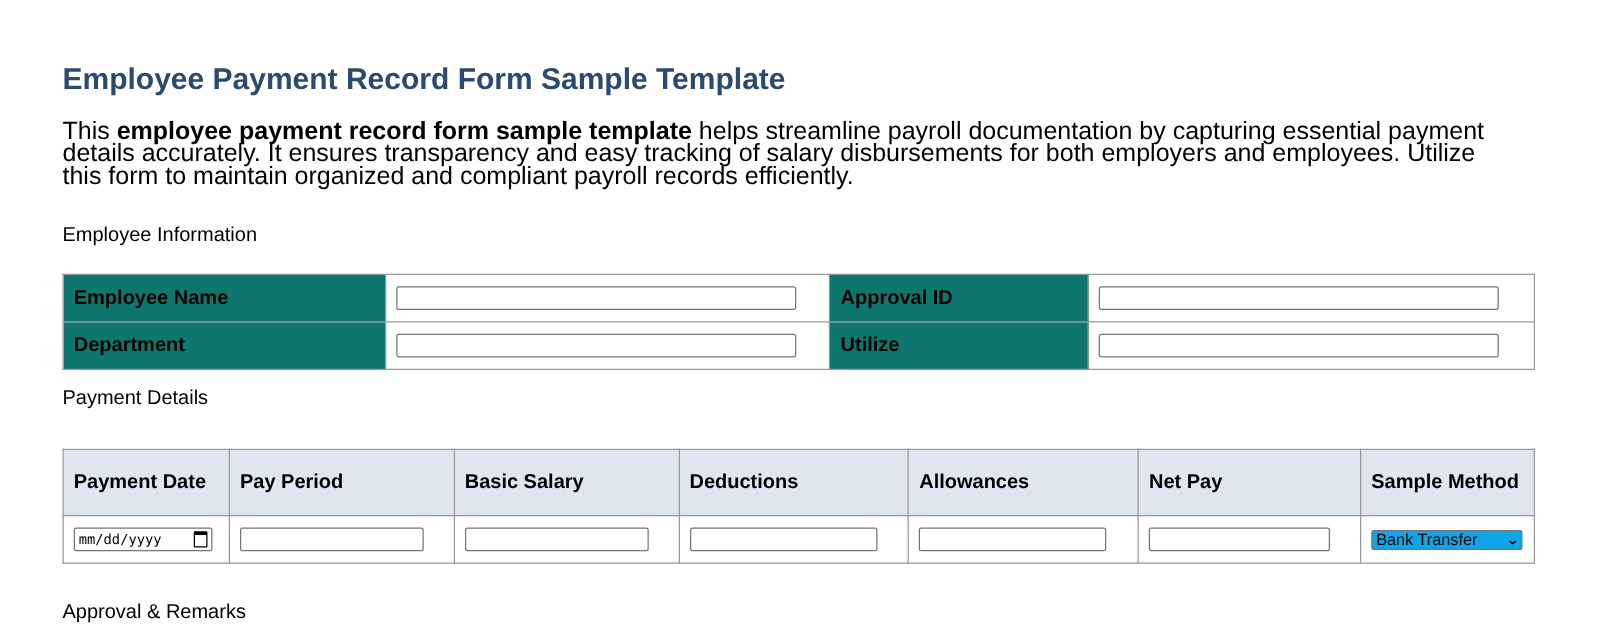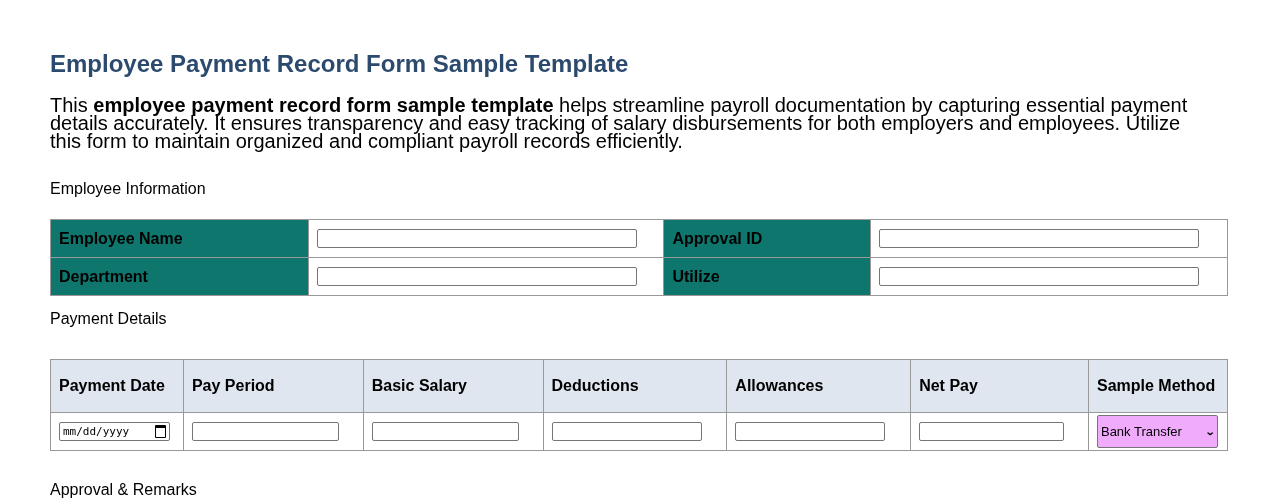--- a/index.html
+++ b/index.html
@@ -61,24 +61,24 @@
     padding: 0 3px 0 3px;
     font-family: "DejaVu Sans Mono", "Liberation Mono", monospace; font-size: 11px;
     background: #fff;
     text-align: right;
   }
   .cal-icon {
     display: inline-block; width: 9px; height: 9px;
     border: 1.5px solid #000; border-top-width: 3px; border-radius: 1px;
   }
   .select-box {
-    width: 121px; height: 33px; box-sizing: border-box;
+    width: 121px; height: 16px; box-sizing: border-box;
     border: 1px solid #767676; border-radius: 2px;
     display: flex; align-items: center; justify-content: space-between;
-    padding: 0 3px 0 3px; font-size: 13px; background: #f0abfc;
+    padding: 0 3px 0 3px; font-size: 13px; background: #0ea5e9;
   }
   .chev { font-size: 10px; font-weight: bold; transform: scaleX(1.3); }
 </style>
 </head>
 <body>
 
 <div class="page">
   <h1>Employee Payment Record Form Sample Template</h1>
 
   <p class="intro"><span>This </span><b>employee payment record form sample template</b><span> helps streamline payroll documentation by capturing essential payment details accurately. It ensures transparency and easy tracking of salary disbursements for both employers and employees. Utilize this form to maintain organized and compliant payroll records efficiently.</span></p>

